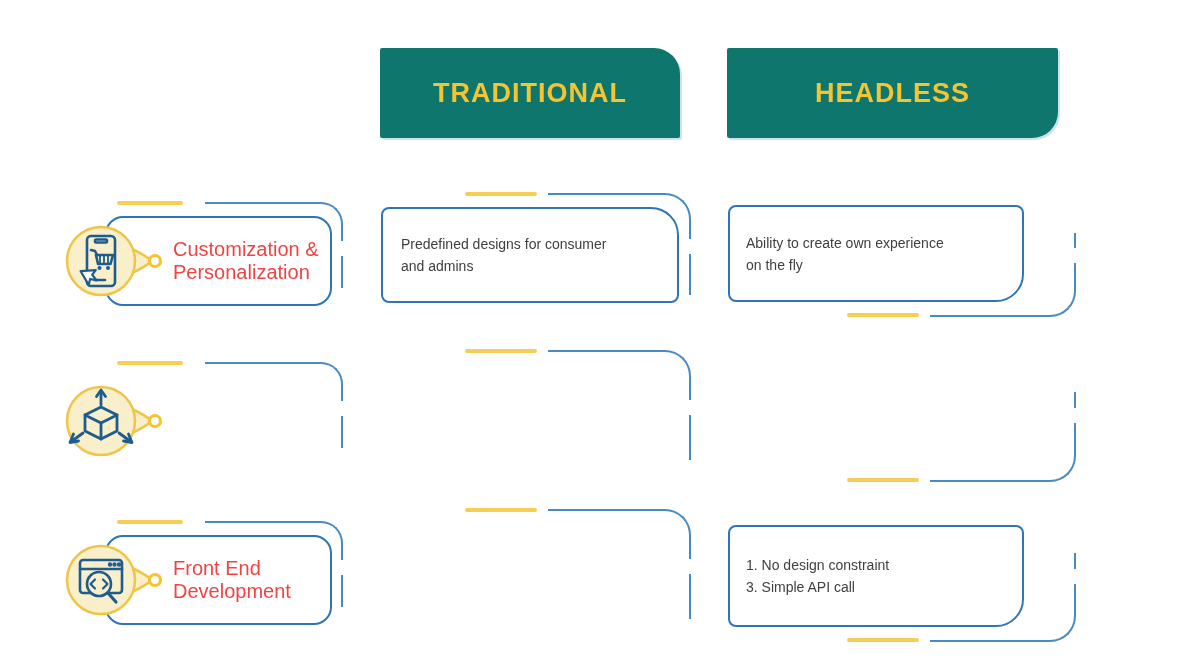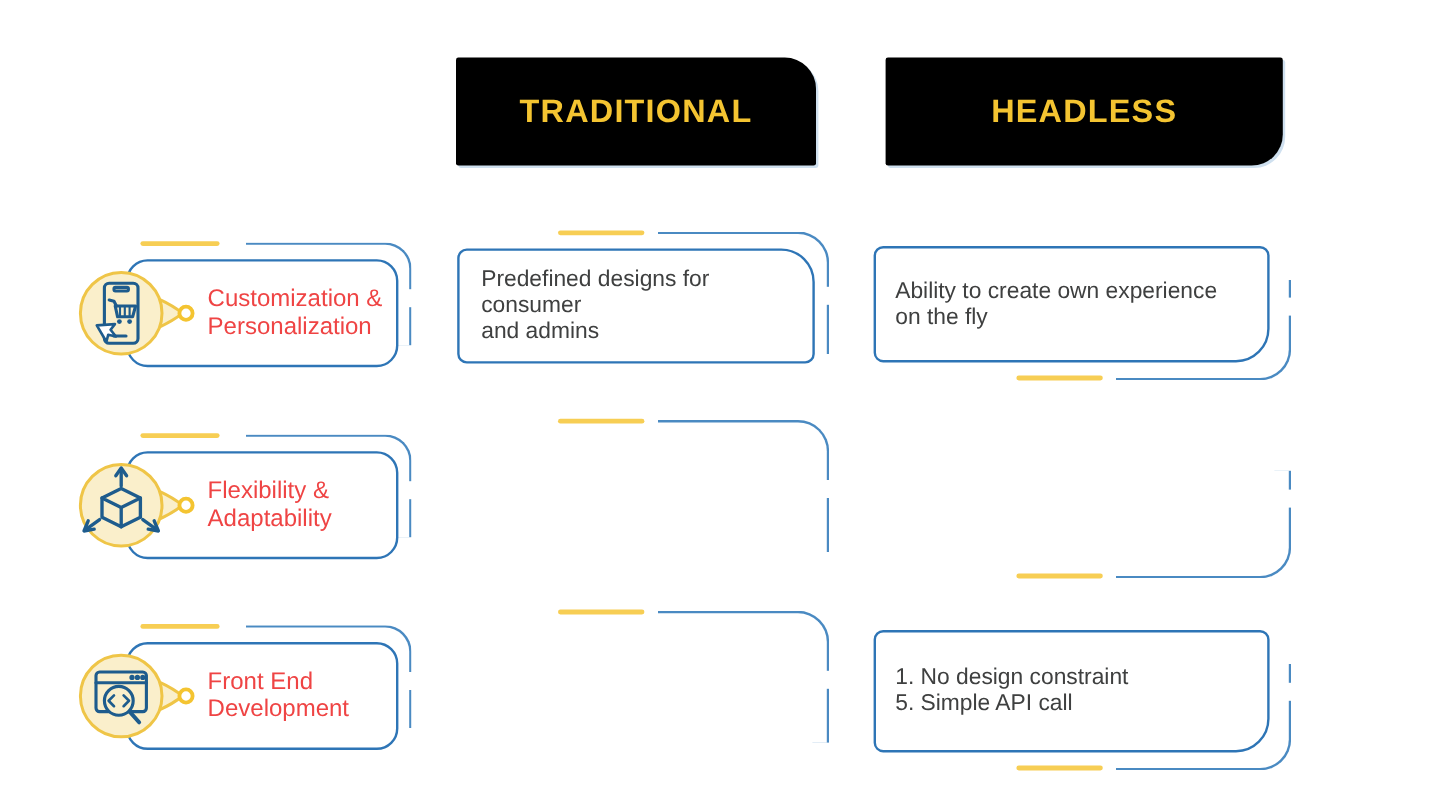--- a/index.html
+++ b/index.html
@@ -2,26 +2,26 @@
 <html><head>
 <meta charset="utf-8">
 <style>
   html,body{margin:0;padding:0;background:#ffffff;}
   .canvas{
     position:relative;width:1195px;height:672px;background:#ffffff;
     font-family:"Liberation Sans",sans-serif;overflow:hidden;
   }
   
   .hdr{
-    position:absolute;top:48px;height:90px;background:#000000;
+    position:absolute;top:48px;height:90px;background:#0f766e;
     display:flex;align-items:center;justify-content:center;
     box-shadow:2px 2px 0 0 #cfe0ef;
   }
   .hdr-trad{left:380px;width:300px;border-radius:2px 26px 2px 2px;}
-  .hdr-head{left:727px;width:331px;border-radius:2px 2px 26px 2px;margin-left:11px;}
+  .hdr-head{left:727px;width:331px;border-radius:2px 2px 26px 2px;}
   .hdr-label{
     color:#F4C431;font-size:27px;font-weight:bold;letter-spacing:1px;
   }
   
   .row{position:absolute;inset:0;}
   .row-1{--y:216px;--ty:207px;--th:96px;--hy:205px;--hh:97px;}
   .row-2{--y:376px;--ty:364px;--th:104px;--hy:364px;--hh:103px;}
   .row-3{--y:535px;--ty:523px;--th:104px;--hy:525px;--hh:102px;}
   .row > *{position:absolute;}
   
@@ -40,26 +40,26 @@
   .label-accent{left:117px;top:calc(var(--y) - 15px);width:66px;}
   .trad-accent{left:465px;top:calc(var(--ty) - 15px);width:72px;}
   .head-accent{left:847px;top:calc(var(--hy) + var(--hh) + 11px);width:72px;}
   
   .mainbox{
     background:#ffffff;border:2px solid #2E75B6;z-index:3;
     display:flex;align-items:center;box-sizing:border-box;
   }
   .label-box{left:105px;top:var(--y);width:227px;height:90px;border-radius:18px;padding-left:66px;}
   .trad-box{left:381px;top:var(--ty);width:298px;height:var(--th);border-radius:8px 28px 8px 8px;padding-left:18px;}
-  .head-box{left:728px;top:var(--hy);width:330px;height:var(--hh);border-radius:8px 8px 28px 8px;padding-left:16px;}
+  .head-box{left:728px;top:var(--hy);width:296px;height:var(--hh);border-radius:8px 8px 28px 8px;padding-left:16px;}
   .feature-text{
     white-space:pre-wrap;color:#ef4444;font-size:20px;font-weight:normal;line-height:23px;
   }
   .cell-text{
-    white-space:pre-wrap;color:#3F4040;font-size:19px;line-height:22px;
+    white-space:pre-wrap;color:#3F4040;font-size:14px;line-height:22px;
   }
   
   .badge{left:54px;top:calc(var(--y) - 3px);width:112px;height:96px;z-index:4;}
 </style>
 </head>
 <body>
 
 <div class="canvas">
 
   <div class="hdr hdr-trad">
@@ -102,24 +102,20 @@
     <div class="accent head-accent"></div>
     <div class="mainbox head-box">
       <div class="cell-text">Ability to create own experience
 on the fly</div>
     </div>
   </div>
 
   <div class="row row-2">
     <div class="ghost ghost-up label-ghost"></div>
     <div class="accent label-accent"></div>
-    <div class="mainbox label-box">
-      <div class="feature-text">Flexibility &amp;
-Adaptability</div>
-    </div>
     <svg class="badge" viewBox="0 0 112 96">
       <path d="M78,36 Q91,42 98,48 Q91,54 78,60 Q82,48 78,36 Z" fill="#FAEFCB" stroke="#EFC547" stroke-width="2.5" stroke-linejoin="round"></path>
       <circle cx="47" cy="48" r="34" fill="#FAEFCB" stroke="#EFC547" stroke-width="2.5"></circle>
       <circle cx="101" cy="48" r="5.5" fill="#ffffff" stroke="#F4C431" stroke-width="3.2"></circle>
       <g fill="none" stroke="#1E5C8D" stroke-width="2.8" stroke-linecap="round" stroke-linejoin="round">
         <path d="M47,34 L63,42 L47,50 L31,42 Z"></path>
         <path d="M31,42 L31,58 L47,66 L47,50"></path>
         <path d="M63,42 L63,58 L47,66"></path>
         <path d="M47,32 L47,19"></path>
         <path d="M42.5,23.5 L47,17 L51.5,23.5"></path>
@@ -157,17 +153,17 @@
         <path d="M41,47.5 l-4.5,4.5 l4.5,4.5" stroke-width="2.2"></path>
         <path d="M49,47.5 l4.5,4.5 l-4.5,4.5" stroke-width="2.2"></path>
       </g>
     </svg>
     <div class="ghost ghost-up trad-ghost"></div>
     <div class="accent trad-accent"></div>
     <div class="ghost ghost-down head-ghost"></div>
     <div class="accent head-accent"></div>
     <div class="mainbox head-box">
       <div class="cell-text">1. No design constraint
-5. Simple API call</div>
+3. Simple API call</div>
     </div>
   </div>
 
 </div>
 
 </body></html>

